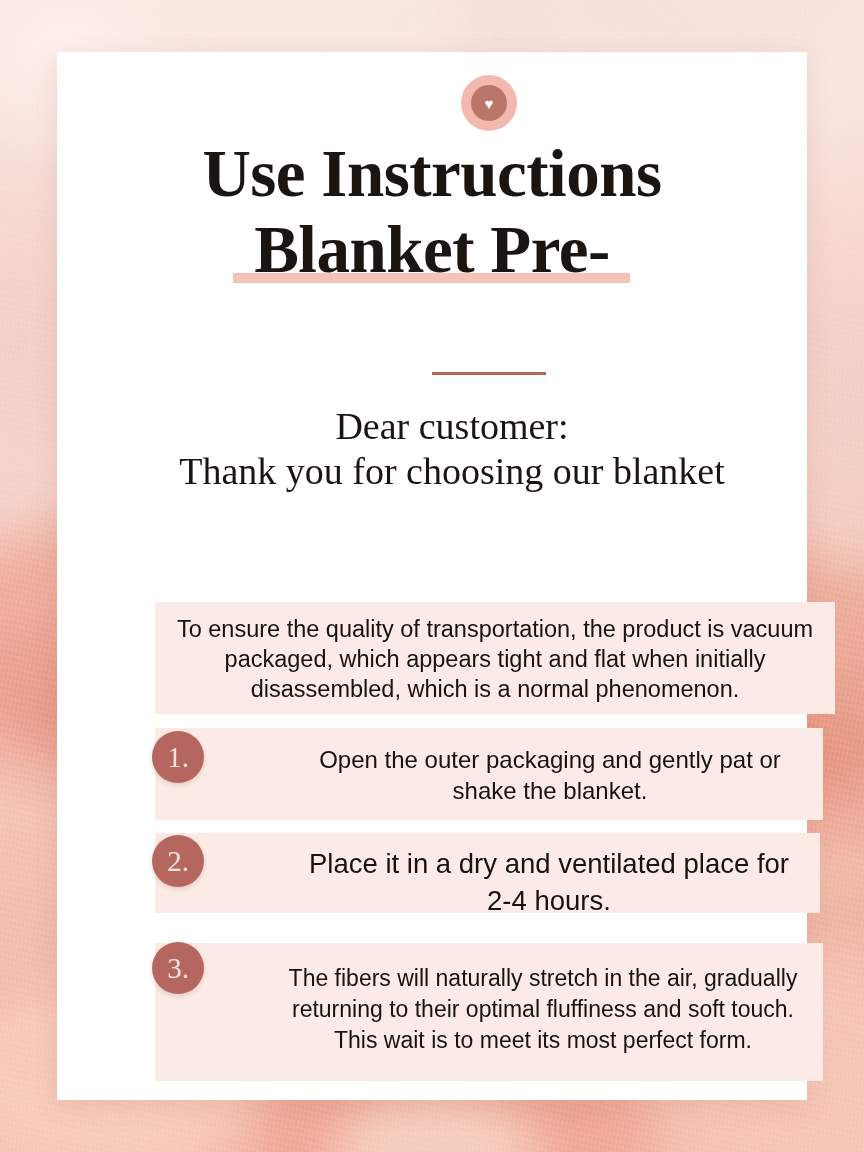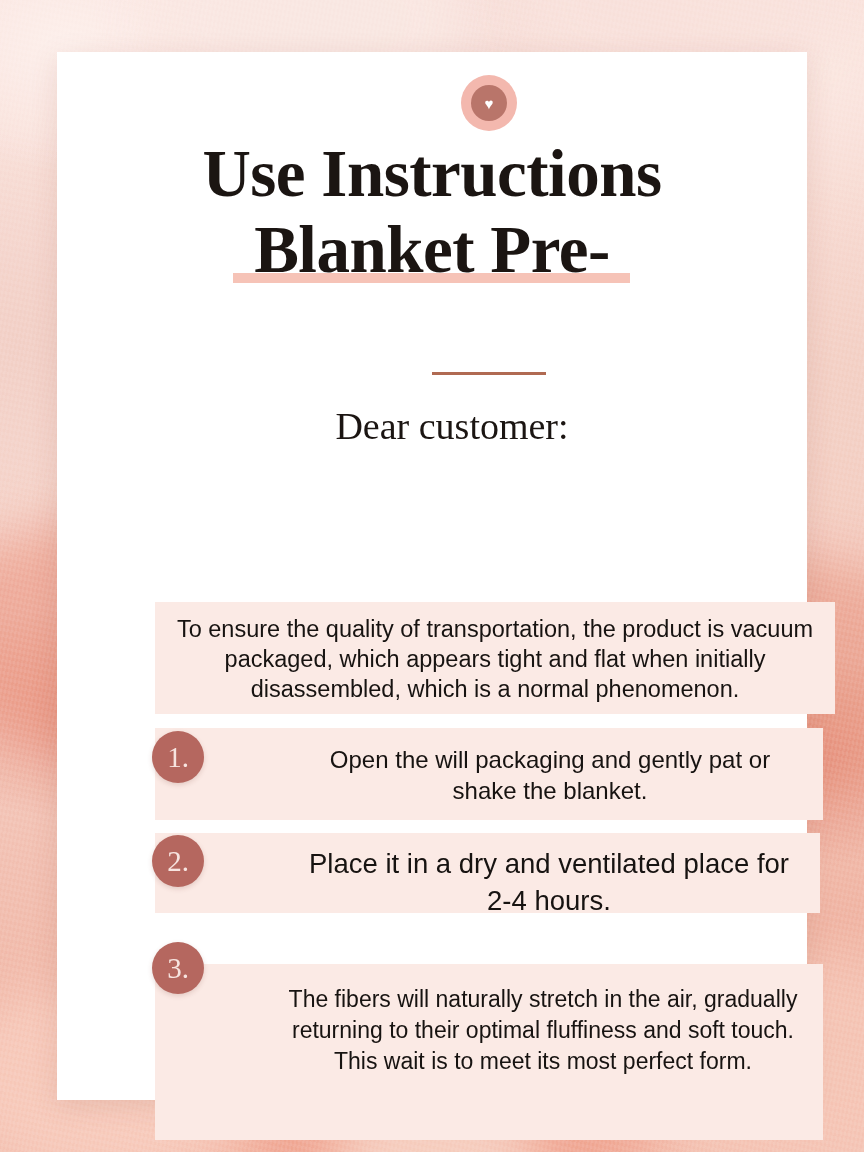--- a/index.html
+++ b/index.html
@@ -159,21 +159,21 @@
   }
   #intro-band .band-text {
     font-size: 23.5px;
     line-height: 30px;
     padding: 12px 10px 0 10px;
   }
 
   .step-band { left: 98px; width: 668px; }
   #step1-band { top: 676px; height: 92px; }
   #step2-band { top: 781px; height: 80px; width: 665px; }
-  #step3-band { top: 912px; height: 176px; }
+  #step3-band { top: 891px; height: 138px; }
 
   .step-text {
     font-family: "Liberation Sans", sans-serif;
     color: #171311;
     text-align: center;
     position: absolute;
   }
   #step1-text { left: 150px; top: 16px; width: 490px; font-size: 24px;  line-height: 31px; }
   #step2-text { left: 148px; top: 12px; width: 492px; font-size: 27.5px; line-height: 37px; }
   #step3-text { left: 128px; top: 20px; width: 520px; font-size: 23px;  line-height: 31px; }
@@ -222,28 +222,29 @@
   <div class="title-wrap">
     <span class="title-line l2">Use Instructions</span>
     <span class="title-line l1">Blanket Pre-</span>
     <div class="title-underline"></div>
   </div>
 
   <div class="divider"></div>
 
   <div class="greeting">
     <span class="g1">Dear customer:</span>
+    <span class="g2">Thank you for choosing our blanket</span>
   </div>
 
   <div class="band" id="intro-band">
     <div class="band-text">To ensure the quality of transportation, the product is vacuum packaged, which appears tight and flat when initially disassembled, which is a normal phenomenon.</div>
   </div>
 
   <div class="band step-band" id="step1-band">
-    <div class="step-text" id="step1-text">Open the will packaging and gently pat or shake the blanket.</div>
+    <div class="step-text" id="step1-text">Open the outer packaging and gently pat or shake the blanket.</div>
   </div>
   <div class="num-circle" id="num1">1.</div>
 
   <div class="band step-band" id="step2-band">
     <div class="step-text" id="step2-text">Place it in a dry and ventilated place for 2-4 hours.</div>
   </div>
   <div class="num-circle" id="num2">2.</div>
 
   <div class="band step-band" id="step3-band">
     <div class="step-text" id="step3-text">The fibers will naturally stretch in the air, gradually returning to their optimal fluffiness and soft touch. This wait is to meet its most perfect form.</div>

